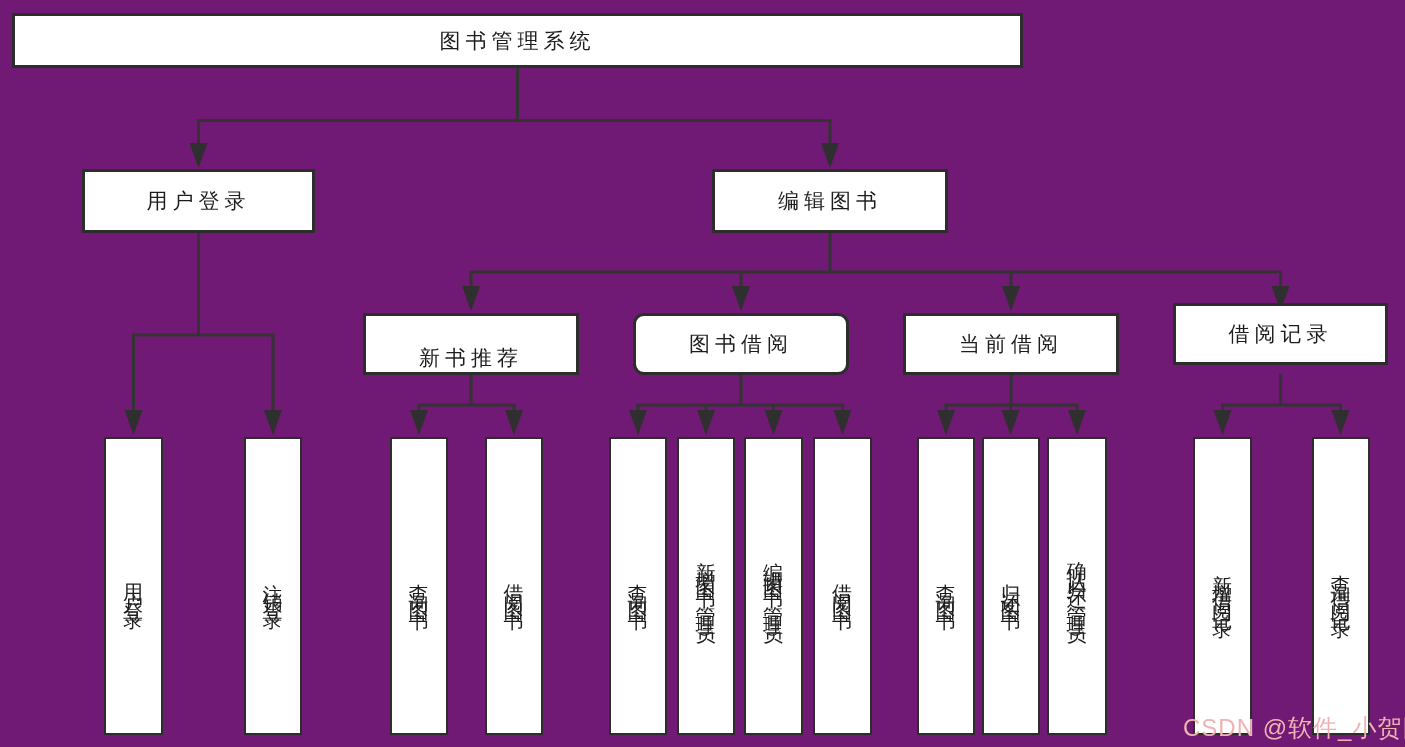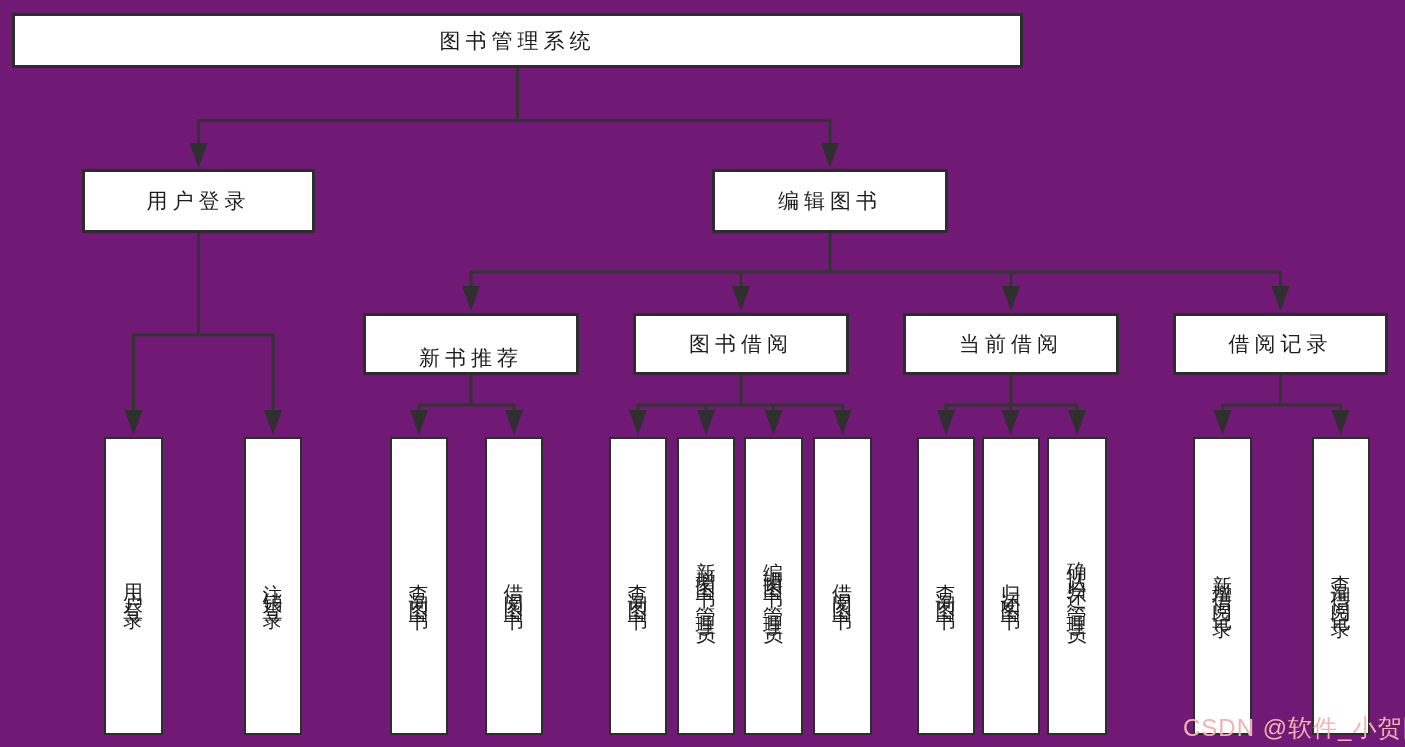--- a/index.html
+++ b/index.html
@@ -16,23 +16,23 @@
   .leaf{border-width:2.5px;top:437px;height:298px;}
   .vtext{
     writing-mode:vertical-rl;text-orientation:mixed;
     font-size:20px;letter-spacing:9px;line-height:1.1;
   }
   
   .b-root{left:12px;top:13px;width:1011px;height:55px;}
   .b-l1a{left:82px;top:169px;width:233px;height:64px;}
   .b-l1b{left:712px;top:169px;width:236px;height:64px;}
   .b-l2a{left:363px;top:313px;width:216px;height:62px;align-items:flex-end;}
-  .b-l2b{left:633px;top:313px;width:216px;height:62px;}
+  .b-l2b{left:633px;top:313px;width:216px;height:62px;border-radius:11px;}
   .b-l2c{left:903px;top:313px;width:216px;height:62px;}
-  .b-l2d{left:1173px;top:313px;width:215px;height:62px;}
+  .b-l2d{left:1173px;top:303px;width:215px;height:62px;}
   .lf1{left:104px;width:59px;}  .lf2{left:244px;width:58px;}
   .lf3{left:390px;width:58px;}  .lf4{left:485px;width:58px;}
   .lf5{left:609px;width:58px;}  .lf6{left:677px;width:58px;}
   .lf7{left:744px;width:59px;}  .lf8{left:813px;width:59px;}
   .lf9{left:917px;width:58px;}  .lf10{left:982px;width:58px;}
   .lf11{left:1047px;width:60px;} .lf12{left:1193px;width:59px;}
   .lf13{left:1312px;width:58px;}
   .watermark{
     position:absolute;left:1183px;top:712px;z-index:5;
     font-size:24px;letter-spacing:1px;color:#f0b3b3;white-space:nowrap;

